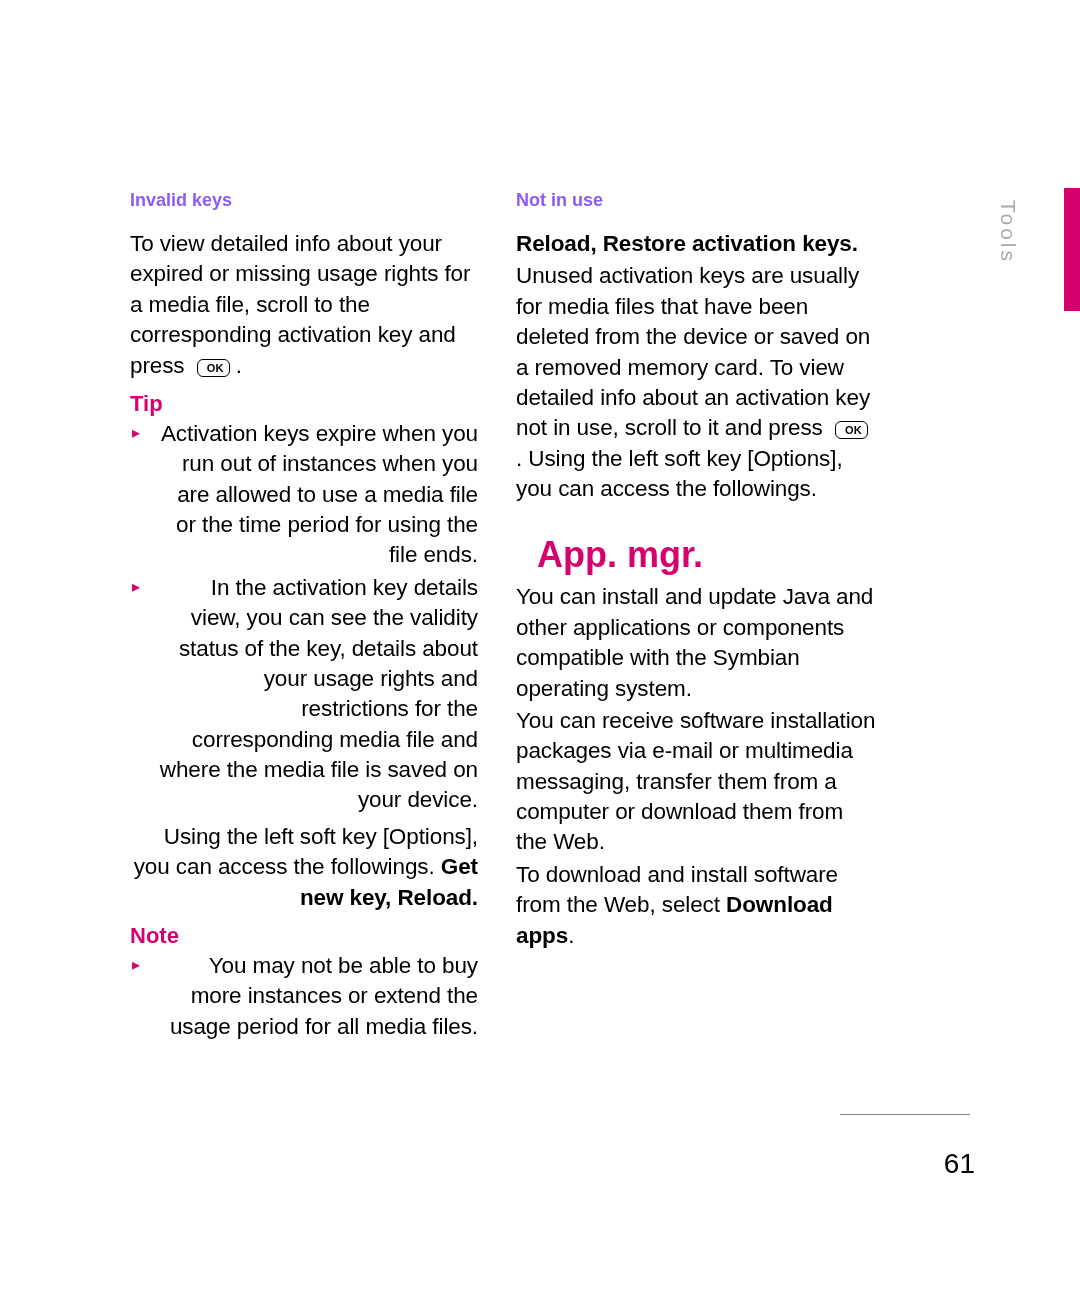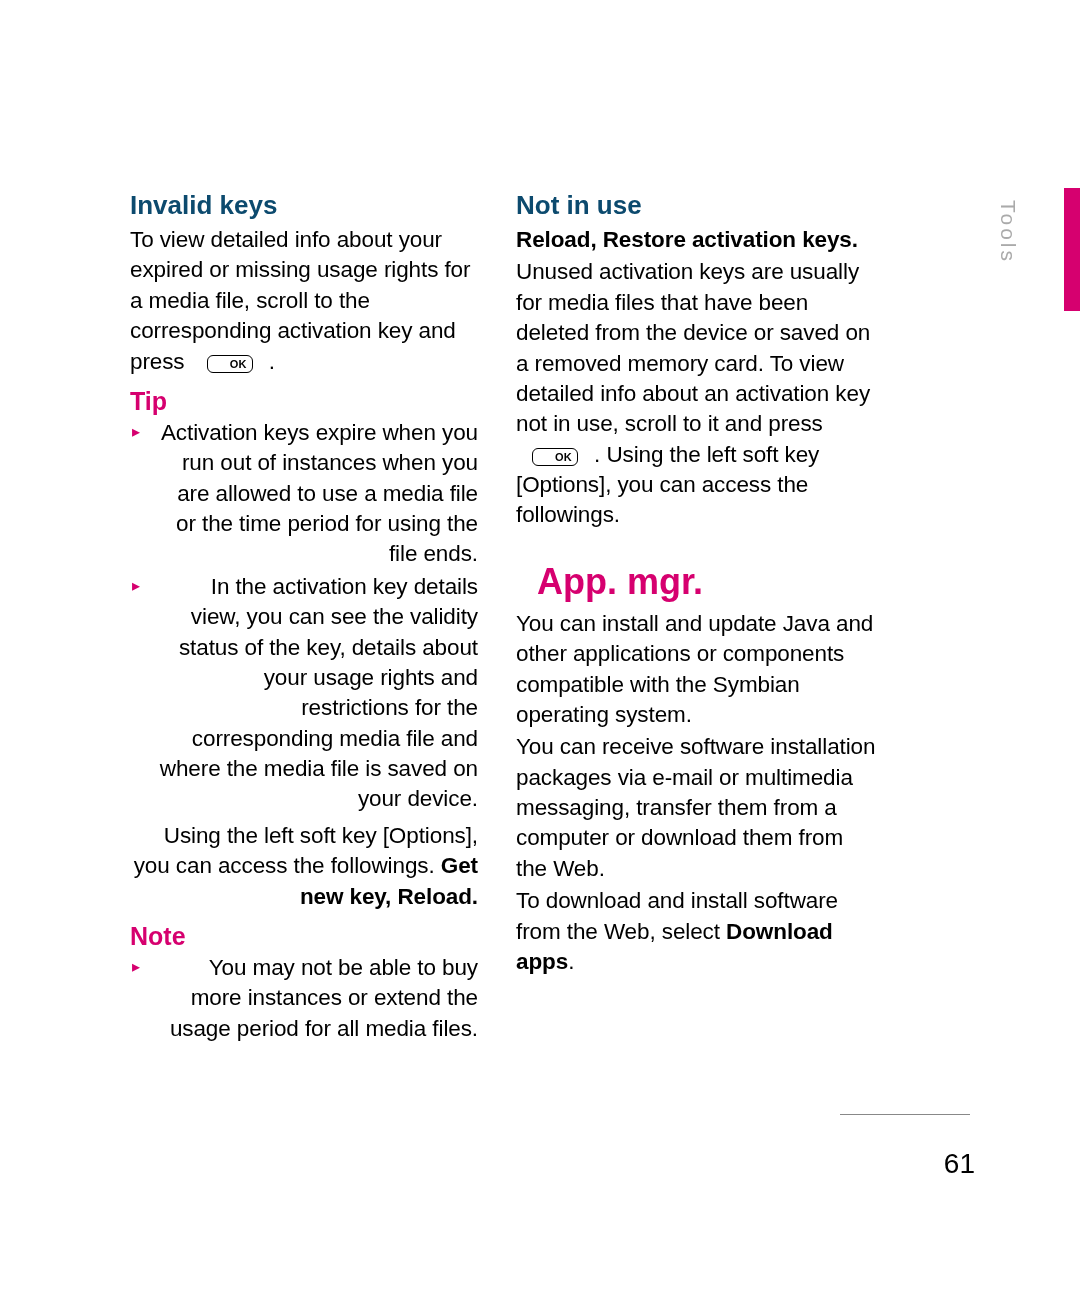--- a/index.html
+++ b/index.html
@@ -31,42 +31,42 @@
   }
   .columns {
     display: flex;
     gap: 38px;
   }
   .col {
     width: 348px;
   }
   .col-right { width: 360px; }
   h2 {
-    color: #0c4a6e;
-    font-size: 26px;
+    color: #8b5cf6;
+    font-size: 18px;
     font-weight: 600;
-    margin-bottom: 4px;
+    margin-bottom: 18px;
   }
   h1 {
     color: #d6006f;
     font-size: 36px;
     font-weight: 600;
     margin-top: 30px;
     margin-bottom: 6px;
     margin-left: 21px;
   }
   p, .list-item {
     font-size: 22.5px;
     line-height: 1.35;
     color: #000;
     letter-spacing: -0.1px;
   }
   .tip-label, .note-label {
     color: #d6006f;
-    font-size: 25px;
+    font-size: 22px;
     font-weight: 600;
     margin-top: 10px;
     margin-bottom: 2px;
   }
   .list {
     padding-left: 0;
   }
   .list-item {
     position: relative;
     padding-left: 28px;
@@ -82,26 +82,26 @@
     font-style: normal;
     font-size: 16px;
   }
   .bold { font-weight: 700; }
   .ok-btn {
     display: inline-block;
     border: 1.5px solid #000;
     border-radius: 6px;
     font-size: 11px;
     line-height: 1;
-    padding: 3px 5px 2px 22px;
+    padding: 3px 5px 2px 9px;
     vertical-align: 1px;
     font-weight: 600;
     font-family: Arial, sans-serif;
     letter-spacing: 0.3px;
-    margin: 0 16px;
+    margin: 0 6px;
   }
   .page-number {
     position: absolute;
     bottom: 115px;
     right: 105px;
     font-size: 28px;
     font-weight: 400;
     color: #000;
   }
   .footer-rule {

